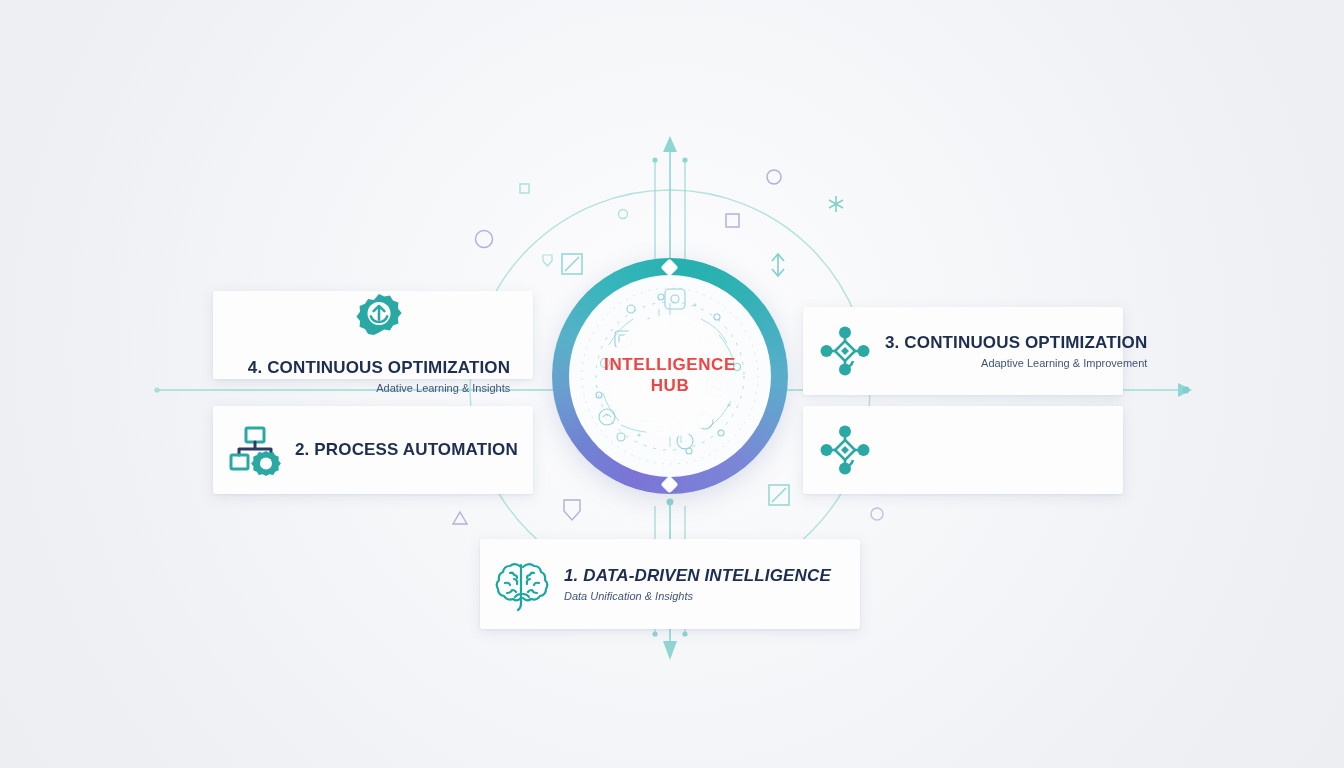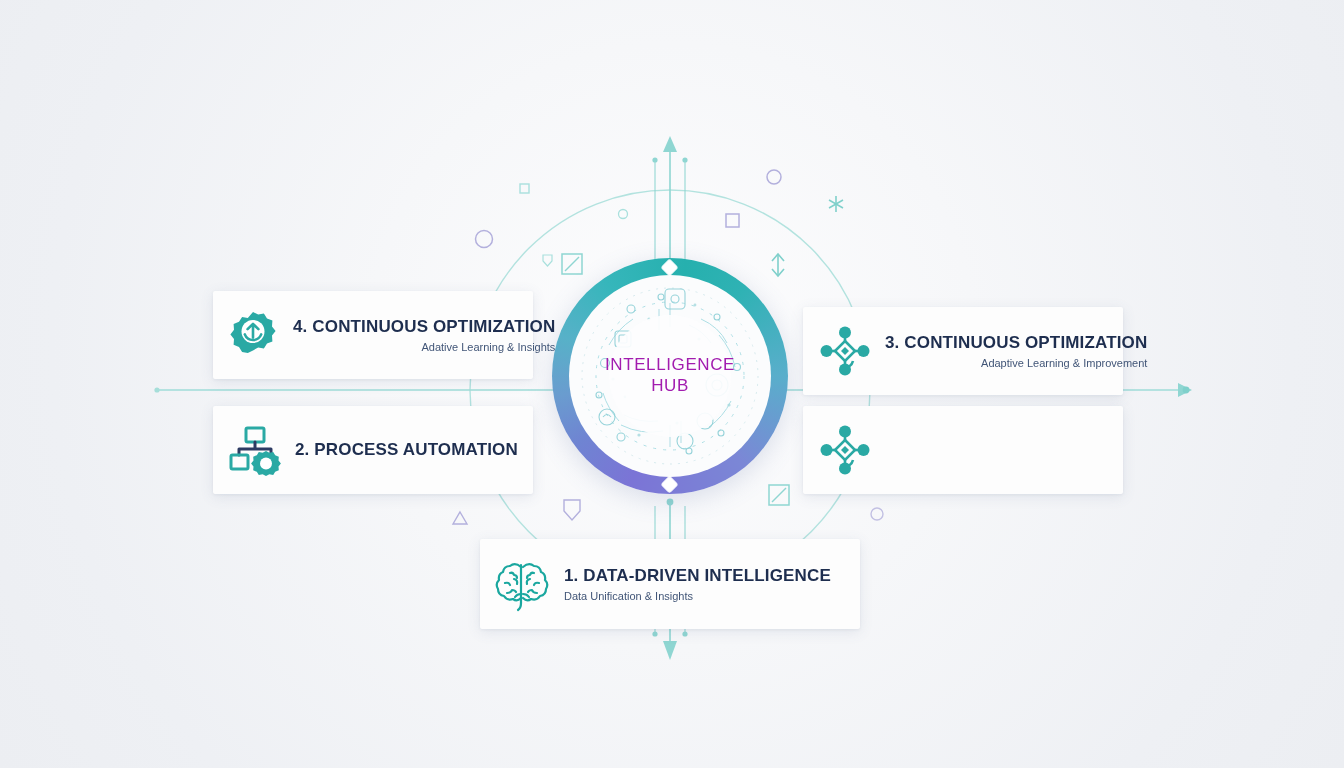--- a/index.html
+++ b/index.html
@@ -44,21 +44,21 @@
     position:absolute;left:17px;top:17px;width:202px;height:202px;border-radius:50%;
     overflow:hidden;
   }
   .hub-core{
     position:absolute;left:57px;top:57px;width:122px;height:122px;border-radius:50%;
     background:rgba(253,253,254,.92);
     display:flex;flex-direction:column;align-items:center;justify-content:center;
     text-align:center;
   }
   .hub-core .l1,.hub-core .l2{
-    font-weight:normal;color:#a21caf;letter-spacing:.6px;line-height:1.22;
+    font-weight:bold;color:#ef4444;letter-spacing:.6px;line-height:1.22;
     font-size:17px;
   }
   .hub-dot{
     position:absolute;width:11px;height:11px;background:#ffffff;
     transform:rotate(45deg);border-radius:2px;
     box-shadow:0 0 0 1px rgba(255,255,255,.9);
   }
   .hub-dot.top{left:112px;top:4px;}
   .hub-dot.bot{left:112px;top:221px;}
 
@@ -76,25 +76,25 @@
     line-height:1.25;white-space:nowrap;
   }
   .card .sub{
     font-size:11px;color:#415577;line-height:1.3;white-space:nowrap;margin-top:3px;
   }
   .card.right .txt{align-items:flex-end;text-align:right;}
   .card.left  .txt{align-items:flex-end;text-align:right;}
   .card.bottom .txt{align-items:flex-start;text-align:left;}
 
   
-  #card-opt   {left:213px;top:291px;width:320px;height:88px;padding:0 2px 0 14px;box-sizing:border-box;gap:14px;}
+  #card-opt   {left:213px;top:291px;width:320px;height:88px;padding:0 2px 0 14px;box-sizing:border-box;gap:14px;flex-direction:column;}
   #card-proc  {left:213px;top:406px;width:320px;height:88px;padding:0 26px 0 14px;box-sizing:border-box;gap:14px;}
   #card-cont  {left:803px;top:307px;width:320px;height:88px;padding:0 16px 0 14px;box-sizing:border-box;gap:12px;}
   #card-smart {left:803px;top:406px;width:320px;height:88px;padding:0 16px 0 14px;box-sizing:border-box;gap:12px;}
-  #card-data  {left:480px;top:539px;width:380px;height:90px;padding:0 18px 0 14px;box-sizing:border-box;gap:14px;}
+  #card-data  {left:480px;top:539px;width:380px;height:90px;padding:0 18px 0 14px;box-sizing:border-box;gap:14px;font-style:italic;}
 </style>
 </head>
 <body>
 
 <div id="stage">
 
   <svg class="deco" viewBox="0 0 1344 768" xmlns="http://www.w3.org/2000/svg">
     <defs>
       <linearGradient id="tealfade" x1="0" y1="0" x2="1" y2="0">
         <stop offset="0" stop-color="#b9e5e2" stop-opacity=".35"></stop>

